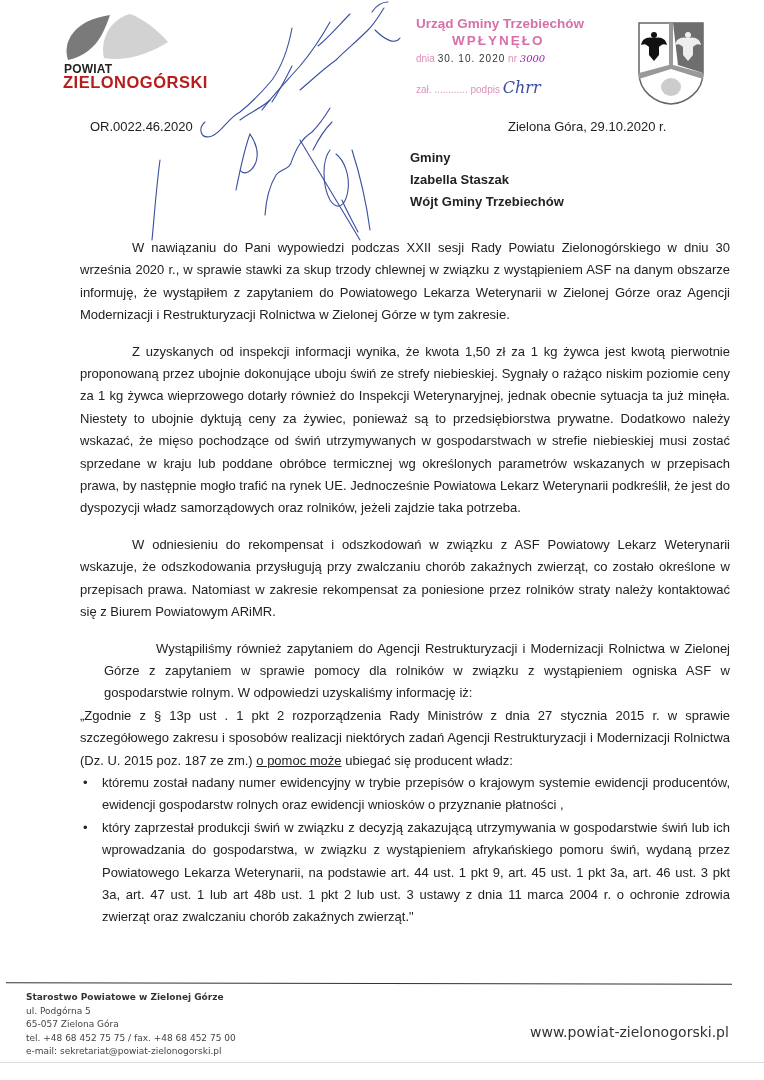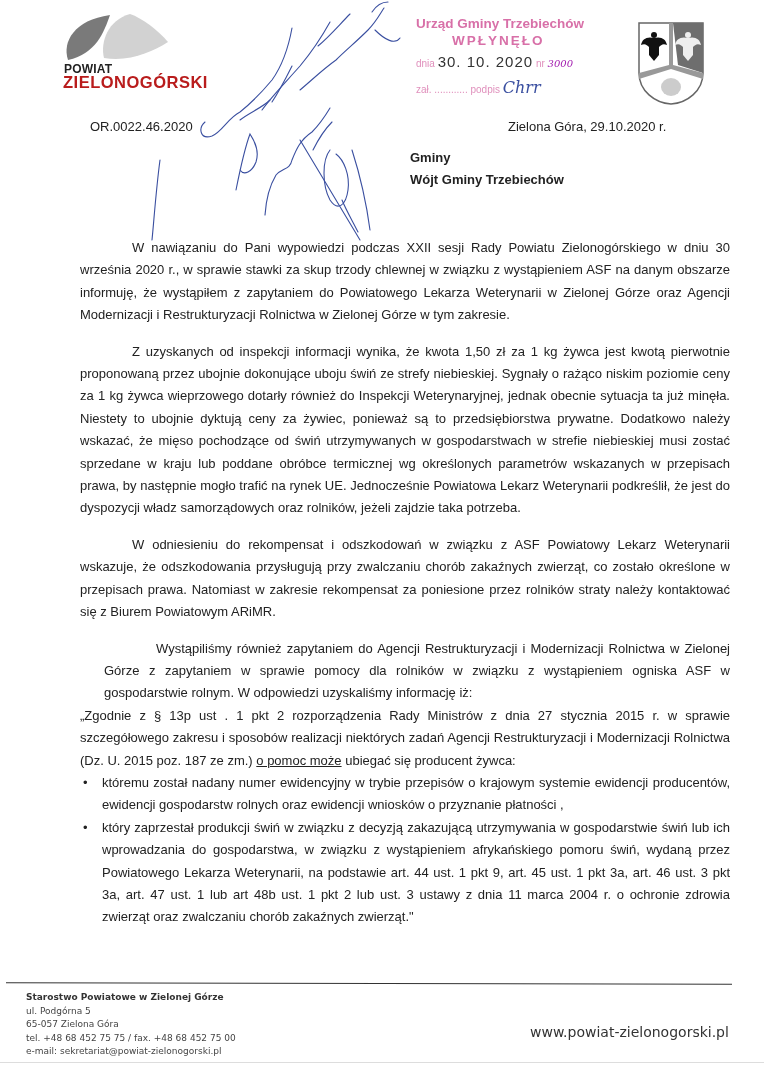--- a/index.html
+++ b/index.html
@@ -11,21 +11,21 @@
   
   .logo-shape { position: absolute; left: 60px; top: 12px; width: 110px; height: 50px; }
   .logo-powiat { left: 64px; top: 62px; font-size: 12px; font-weight: bold; letter-spacing: 0.2px; color: #222; }
   .logo-zielono { left: 63px; top: 73px; font-size: 16.5px; font-weight: bold; letter-spacing: 0.5px; color: #b91c1c; }
   .ref { left: 90px; top: 119px; font-size: 13px; color: #222; }
   
   .stamp { left: 412px; top: 16px; width: 200px; height: 80px; color: #d35a9a; font-family: "Liberation Sans", sans-serif; text-align: center; }
   .stamp .l1 { position:absolute; left: 4px; top: 0; font-size: 13.5px; font-weight: bold; color:#d870a8; }
   .stamp .l2 { position:absolute; left: 40px; top: 17px; font-size: 13.5px; font-weight: bold; letter-spacing: 2px; color:#d870a8; }
   .stamp .l3 { position:absolute; left: 4px; top: 37px; font-size: 10px; color:#e090bc; }
-  .stamp .l3 .date { color: #333; font-family: "Liberation Sans Narrow", "Liberation Sans", sans-serif; font-size: 15px; letter-spacing: 1px; }
+  .stamp .l3 .date { color: #333; font-family: "Liberation Sans Narrow", "Liberation Sans", sans-serif; font-size: 10px; letter-spacing: 1px; }
   .stamp .l4 { position:absolute; left: 4px; top: 62px; font-size: 10px; color:#e090bc; }
   .crest { position: absolute; left: 637px; top: 21px; width: 68px; height: 84px; }
   .place-date { left: 508px; top: 119px; font-size: 13px; color: #222; }
   .recipient { left: 410px; top: 147px; font-size: 13px; font-weight: bold; line-height: 22px; color:#222; }
   .body-text {
     position: absolute; left: 80px; top: 237px; width: 650px;
     font-size: 13px; line-height: 22.4px; color: #222; text-align: justify;
     font-family: "Liberation Sans", sans-serif;
   }
   .body-text p { margin: 0 0 11px 0; text-indent: 52px; }
@@ -103,29 +103,30 @@
     <path d="M330 150 C322 160, 322 185, 330 200 C338 212, 346 205, 348 190 C350 175, 344 160, 336 154 M342 200 C346 210, 352 220, 358 232 M352 150 C360 175, 366 200, 370 230"></path>
     <path d="M375 30 C385 40, 395 45, 400 38"></path>
     <path d="M372 12 C376 6, 382 2, 388 2"></path>
   </g>
 </svg>
 
 <div class="abs place-date">Zielona Góra, 29.10.2020 r.</div>
 
 <div class="abs recipient">
   <div>Gminy</div>
+  <div>Izabella Staszak</div>
   <div>Wójt Gminy Trzebiechów</div>
 </div>
 
 <div class="body-text">
   <p>W nawiązaniu do Pani wypowiedzi podczas XXII sesji Rady Powiatu Zielonogórskiego w dniu 30 września 2020 r., w sprawie stawki za skup trzody chlewnej w związku z wystąpieniem ASF na danym obszarze informuję, że wystąpiłem z zapytaniem do Powiatowego Lekarza Weterynarii w Zielonej Górze oraz Agencji Modernizacji i Restrukturyzacji Rolnictwa w Zielonej Górze w tym zakresie.</p>
   <p style="margin-top:14px;">Z uzyskanych od inspekcji informacji wynika, że kwota 1,50 zł za 1 kg żywca jest kwotą pierwotnie proponowaną przez ubojnie dokonujące uboju świń ze strefy niebieskiej. Sygnały o rażąco niskim poziomie ceny za 1 kg żywca wieprzowego dotarły również do Inspekcji Weterynaryjnej, jednak obecnie sytuacja ta już minęła. Niestety to ubojnie dyktują ceny za żywiec, ponieważ są to przedsiębiorstwa prywatne. Dodatkowo należy wskazać, że mięso pochodzące od świń utrzymywanych w gospodarstwach w strefie niebieskiej musi zostać sprzedane w kraju lub poddane obróbce termicznej wg określonych parametrów wskazanych w przepisach prawa, by następnie mogło trafić na rynek UE. Jednocześnie Powiatowa Lekarz Weterynarii podkreślił, że jest do dyspozycji władz samorządowych oraz rolników, jeżeli zajdzie taka potrzeba.</p>
   <p style="margin-top:14px;">W odniesieniu do rekompensat i odszkodowań w związku z ASF Powiatowy Lekarz Weterynarii wskazuje, że odszkodowania przysługują przy zwalczaniu chorób zakaźnych zwierząt, co zostało określone w przepisach prawa. Natomiast w zakresie rekompensat za poniesione przez rolników straty należy kontaktować się z Biurem Powiatowym ARiMR.</p>
   <p class="noindent" style="text-indent:52px;margin-top:14px;"><span>Wystąpiliśmy również zapytaniem do Agencji Restrukturyzacji i Modernizacji Rolnictwa w Zielonej Górze z zapytaniem w sprawie pomocy dla rolników w związku z wystąpieniem ogniska ASF w gospodarstwie rolnym. W odpowiedzi uzyskaliśmy informację iż:</span></p>
-  <p class="quote"><span>„Zgodnie z § 13p ust . 1 pkt 2 rozporządzenia Rady Ministrów z dnia 27 stycznia 2015 r. w sprawie szczegółowego zakresu i sposobów realizacji niektórych zadań Agencji Restrukturyzacji i Modernizacji Rolnictwa (Dz. U. 2015 poz. 187 ze zm.) </span><u>o pomoc może</u><span> ubiegać się producent żywca:</span></p>
+  <p class="quote"><span>„Zgodnie z § 13p ust . 1 pkt 2 rozporządzenia Rady Ministrów z dnia 27 stycznia 2015 r. w sprawie szczegółowego zakresu i sposobów realizacji niektórych zadań Agencji Restrukturyzacji i Modernizacji Rolnictwa (Dz. U. 2015 poz. 187 ze zm.) </span><u>o pomoc może</u><span> ubiegać się producent władz:</span></p>
   <ul>
     <li><span class="bullet">•</span><span>któremu został nadany numer ewidencyjny w trybie przepisów o krajowym systemie ewidencji producentów, ewidencji gospodarstw rolnych oraz ewidencji wniosków o przyznanie płatności ,</span></li>
     <li><span class="bullet">•</span><span>który zaprzestał produkcji świń w związku z decyzją zakazującą utrzymywania w gospodarstwie świń lub ich wprowadzania do gospodarstwa, w związku z wystąpieniem afrykańskiego pomoru świń, wydaną przez Powiatowego Lekarza Weterynarii, na podstawie art. 44 ust. 1 pkt 9, art. 45 ust. 1 pkt 3a, art. 46 ust. 3 pkt 3a, art. 47 ust. 1 lub art 48b ust. 1 pkt 2 lub ust. 3 ustawy z dnia 11 marca 2004 r. o ochronie zdrowia zwierząt oraz zwalczaniu chorób zakaźnych zwierząt."</span></li>
   </ul>
 </div>
 
 <div class="footer-line"></div>
 <div class="abs footer-left">
   <div class="org">Starostwo Powiatowe w Zielonej Górze</div>
   <div>ul. Podgórna 5</div>

